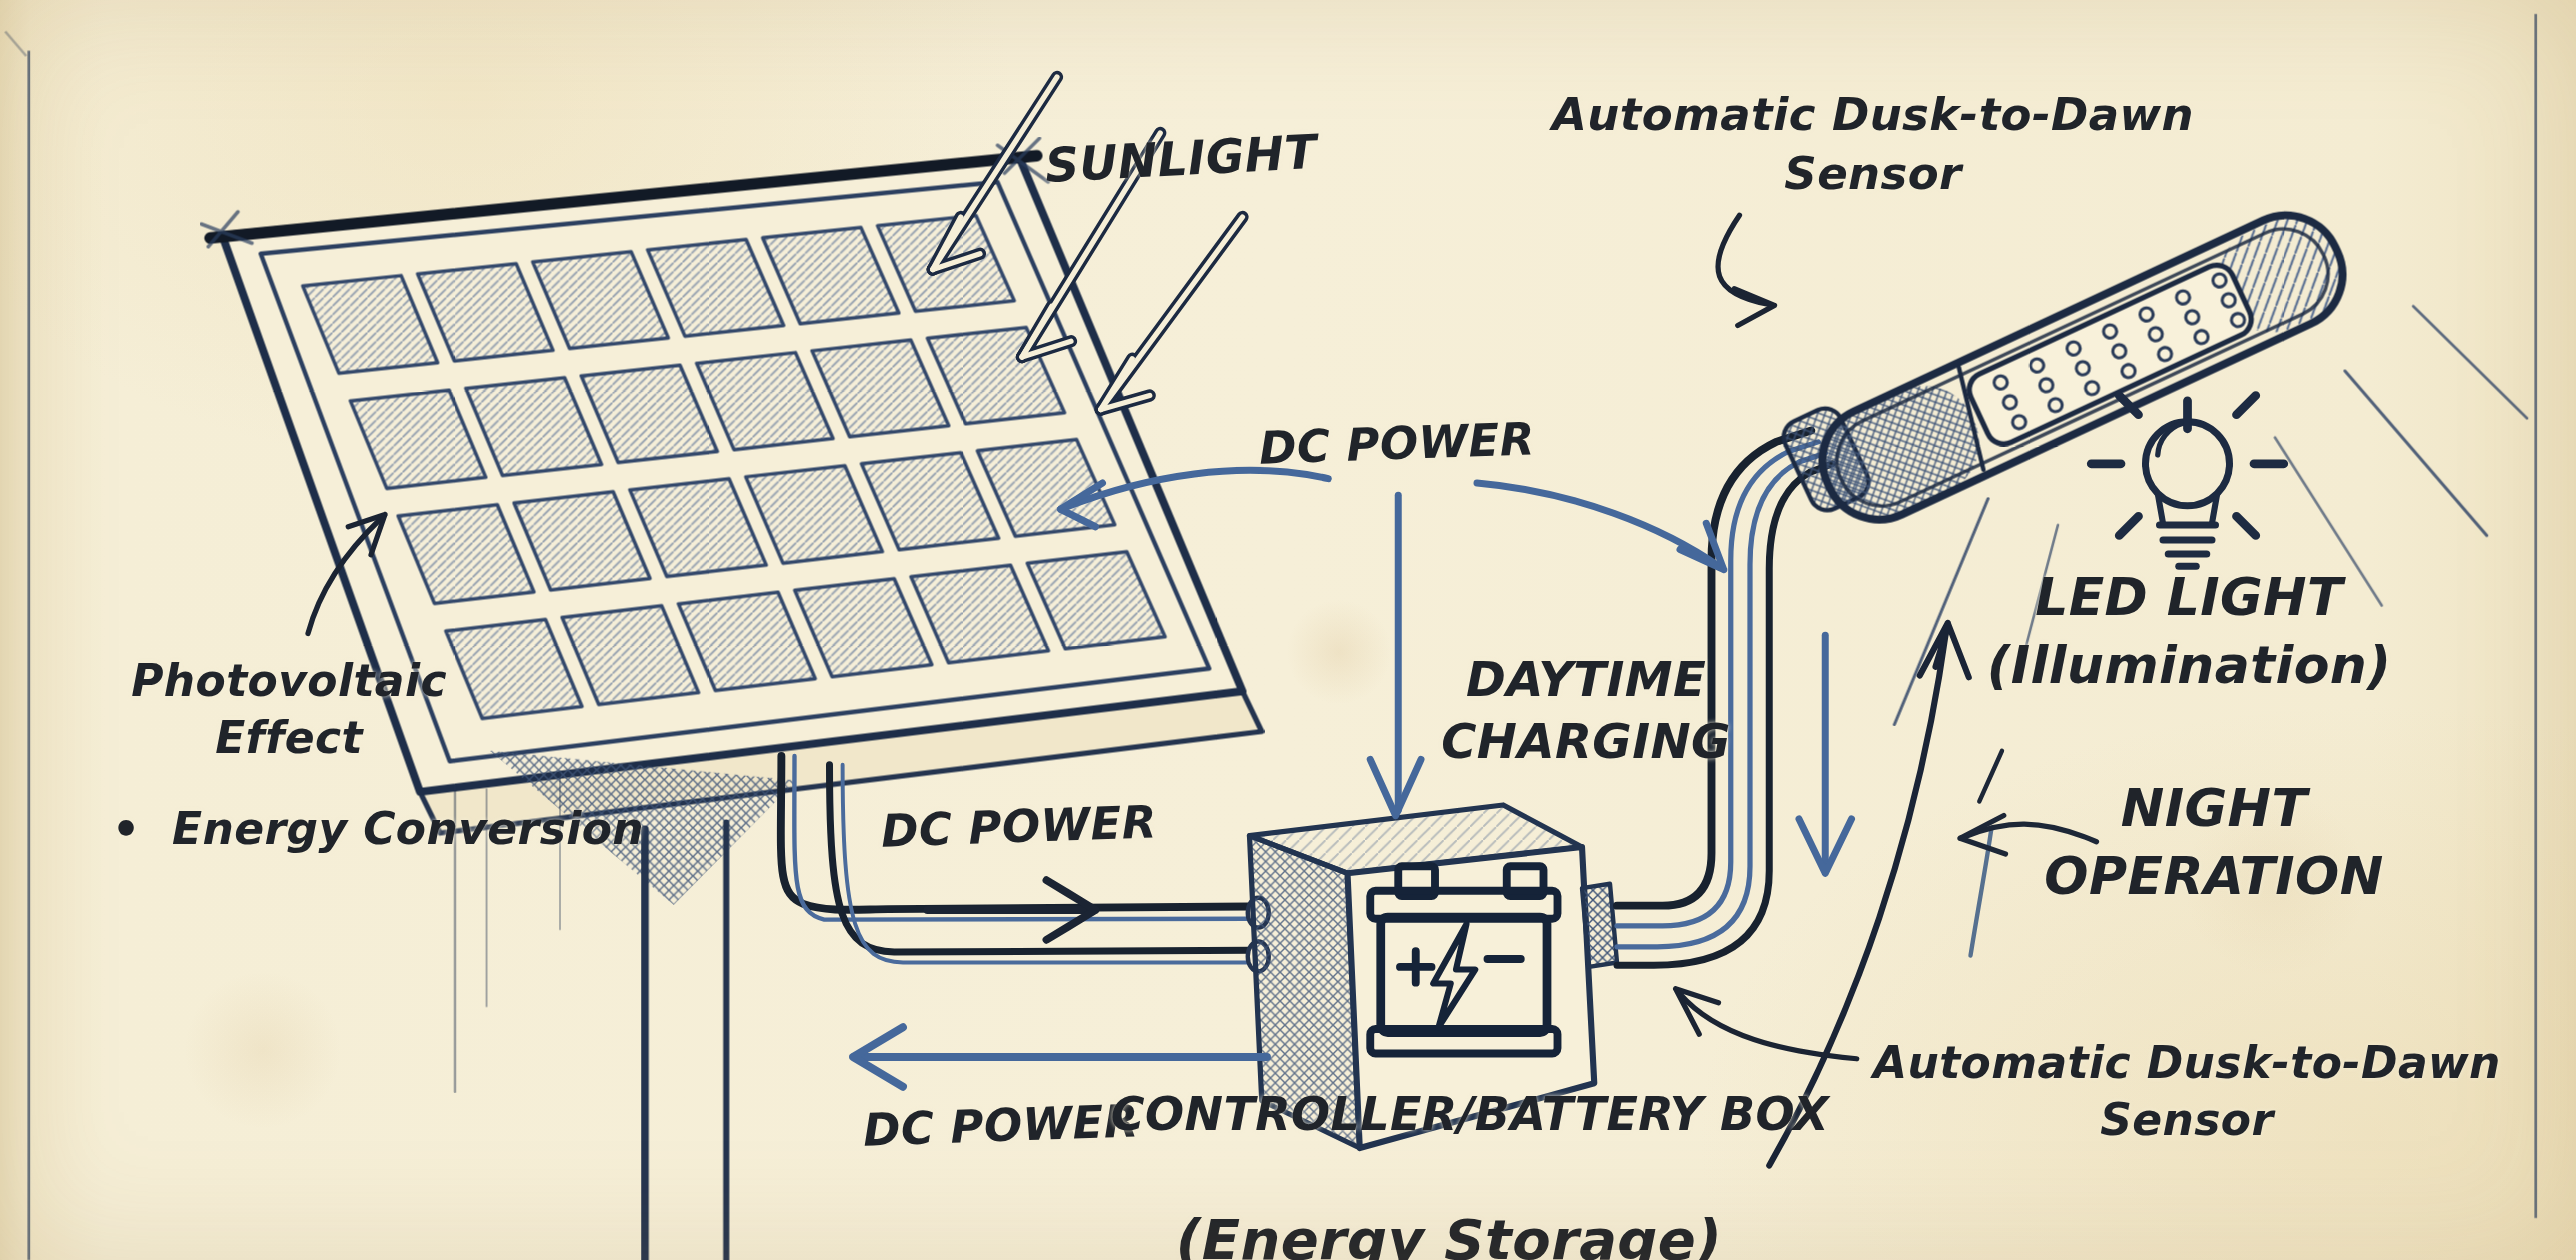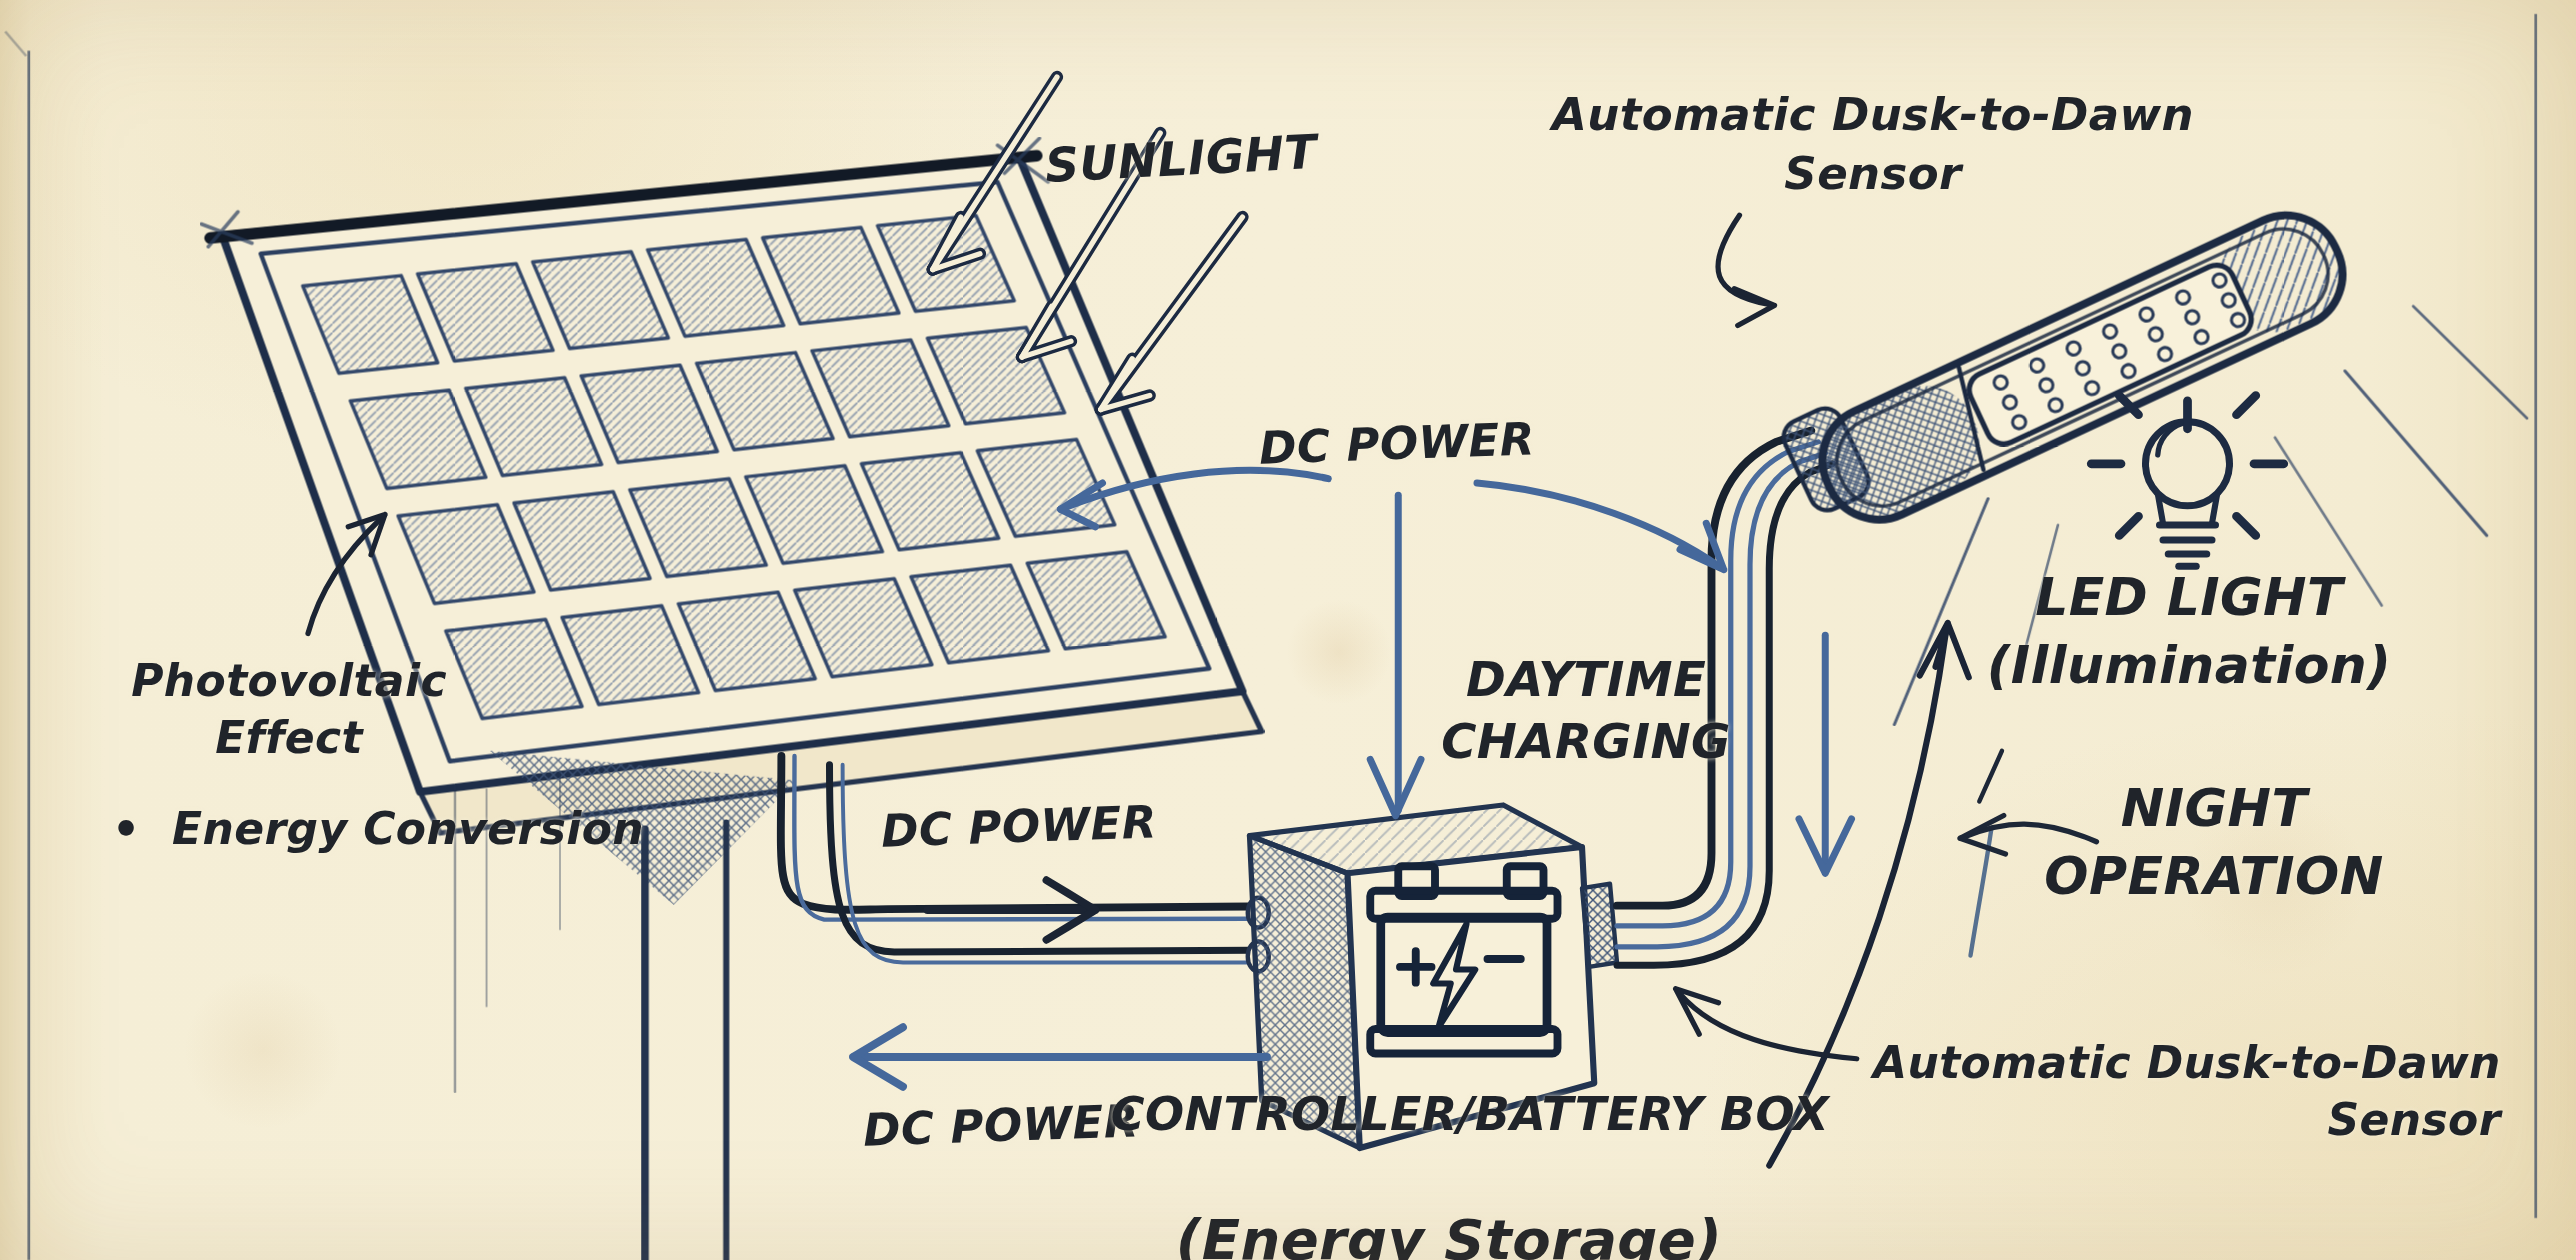--- a/index.html
+++ b/index.html
@@ -22,21 +22,21 @@
     box-shadow:inset 0 0 123px rgba(160,120,60,.18);}
   svg.sketch{position:absolute;left:0;top:0;}
   #labels .lbl{
     position:absolute;
     font-weight:700;font-style:italic;
     color:#20242a;
     white-space:pre;text-align:center;line-height:1.3;
     letter-spacing:0.4px;
     text-shadow:0 0 5.3px rgba(246,239,216,.9);
   }
-  #labels .lbl.left{text-align:right;}
+  #labels .lbl.left{text-align:center;}
 </style>
 </head>
 <body>
 
 <div class="stage">
 
 <svg class="sketch" width="2576" height="1260" viewBox="0 0 2944 1440">
   <defs>
     <pattern id="hatch" patternUnits="userSpaceOnUse" width="10" height="10">
       <path d="M0,10 L10,0" stroke="#5a7197" stroke-width="1.9"></path>

